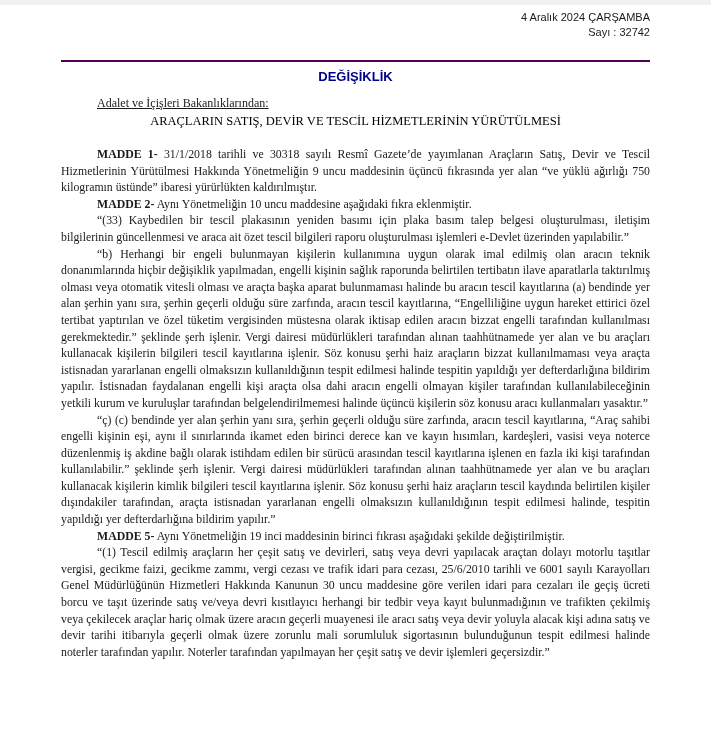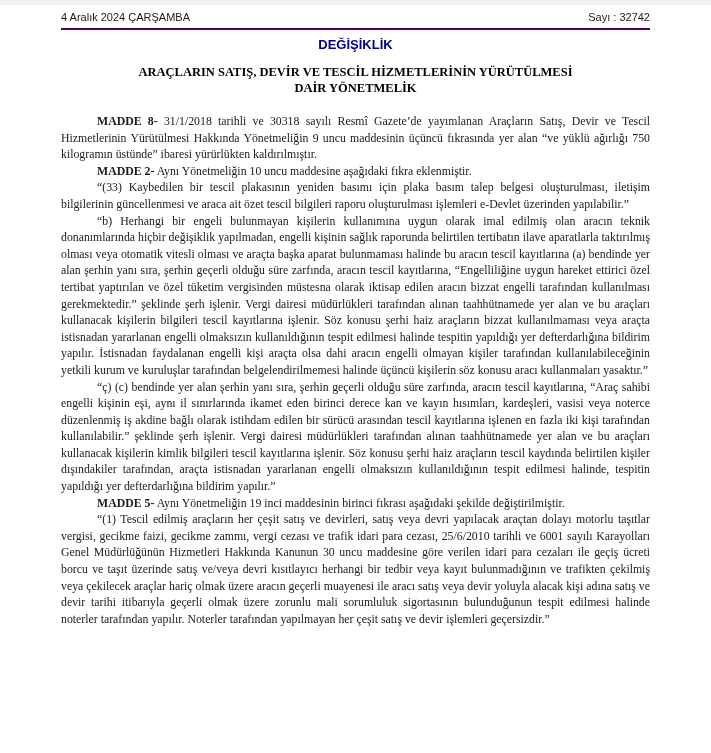--- a/index.html
+++ b/index.html
@@ -19,21 +19,22 @@
     height: 5px;
     background: #f1f1f1;
   }
   .page {
     padding: 6px 61px 0 61px;
   }
   .masthead {
     display: flex;
     align-items: flex-end;
     justify-content: space-between;
-    padding-bottom: 2px;
+    padding-bottom: 19px;
+    flex-direction: column;
   }
   .masthead .date,
   .masthead .issue {
     font-family: "Liberation Sans", sans-serif;
     font-size: 11px;
     color: #1a1a1a;
     padding-bottom: 3px;
     white-space: nowrap;
   }
   .masthead .gazette-title {
@@ -59,21 +60,21 @@
   .issuer {
     font-size: 12px;
     text-decoration: underline;
     margin: 0 0 2px 0;
     padding-left: 36px;
     color: #1a1a1a;
   }
   .doc-title {
     text-align: center;
     font-size: 12.5px;
-    font-weight: bold;
+    font-weight: normal;
     line-height: 16px;
     color: #000000;
   }
   .body-text {
     margin-top: 17px;
     font-size: 11.8px;
     line-height: 16.6px;
     text-align: justify;
     color: #1a1a1a;
   }
@@ -93,28 +94,28 @@
 <div class="page">
 
   <div class="masthead">
     <span class="date">4 Aralık 2024 ÇARŞAMBA</span>
     <span class="issue">Sayı : 32742</span>
   </div>
   <div class="masthead-rule" style="background: rgb(81, 0, 81);"></div>
 
   <div class="section-heading" style="color: rgb(0, 0, 139);">DEĞİŞİKLİK</div>
 
+  <p class="issuer">Adalet ve İçişleri Bakanlıklarından:</p>
 
   <div class="doc-title">
     <div>ARAÇLARIN SATIŞ, DEVİR VE TESCİL HİZMETLERİNİN YÜRÜTÜLMESİ</div>
-    <div>DAİR YÖNETMELİK</div>
   </div>
 
   <div class="body-text">
-    <p class="para"><span class="lead">MADDE 8-</span><span> 31/1/2018 tarihli ve 30318 sayılı Resmî Gazete’de yayımlanan Araçların Satış, Devir ve Tescil Hizmetlerinin Yürütülmesi Hakkında Yönetmeliğin 9 uncu maddesinin üçüncü fıkrasında yer alan “ve yüklü ağırlığı 750 kilogramın üstünde” ibaresi yürürlükten kaldırılmıştır.</span></p>
+    <p class="para"><span class="lead">MADDE 1-</span><span> 31/1/2018 tarihli ve 30318 sayılı Resmî Gazete’de yayımlanan Araçların Satış, Devir ve Tescil Hizmetlerinin Yürütülmesi Hakkında Yönetmeliğin 9 uncu maddesinin üçüncü fıkrasında yer alan “ve yüklü ağırlığı 750 kilogramın üstünde” ibaresi yürürlükten kaldırılmıştır.</span></p>
     <p class="para"><span class="lead">MADDE 2-</span><span> Aynı Yönetmeliğin 10 uncu maddesine aşağıdaki fıkra eklenmiştir.</span></p>
     <p class="para"><span class="lead"></span><span>“(33) Kaybedilen bir tescil plakasının yeniden basımı için plaka basım talep belgesi oluşturulması, iletişim bilgilerinin güncellenmesi ve araca ait özet tescil bilgileri raporu oluşturulması işlemleri e-Devlet üzerinden yapılabilir.”</span></p>
     <p class="para"><span class="lead"></span><span>“b) Herhangi bir engeli bulunmayan kişilerin kullanımına uygun olarak imal edilmiş olan aracın teknik donanımlarında hiçbir değişiklik yapılmadan, engelli kişinin sağlık raporunda belirtilen tertibatın ilave aparatlarla taktırılmış olması veya otomatik vitesli olması ve araçta başka aparat bulunmaması halinde bu aracın tescil kayıtlarına (a) bendinde yer alan şerhin yanı sıra, şerhin geçerli olduğu süre zarfında, aracın tescil kayıtlarına, “Engelliliğine uygun hareket ettirici özel tertibat yaptırılan ve özel tüketim vergisinden müstesna olarak iktisap edilen aracın bizzat engelli tarafından kullanılması gerekmektedir.” şeklinde şerh işlenir. Vergi dairesi müdürlükleri tarafından alınan taahhütnamede yer alan ve bu araçları kullanacak kişilerin bilgileri tescil kayıtlarına işlenir. Söz konusu şerhi haiz araçların bizzat kullanılmaması veya araçta istisnadan yararlanan engelli olmaksızın kullanıldığının tespit edilmesi halinde tespitin yapıldığı yer defterdarlığına bildirim yapılır. İstisnadan faydalanan engelli kişi araçta olsa dahi aracın engelli olmayan kişiler tarafından kullanılabileceğinin yetkili kurum ve kuruluşlar tarafından belgelendirilmemesi halinde üçüncü kişilerin söz konusu aracı kullanmaları yasaktır.”</span></p>
     <p class="para"><span class="lead"></span><span>“ç) (c) bendinde yer alan şerhin yanı sıra, şerhin geçerli olduğu süre zarfında, aracın tescil kayıtlarına, “Araç sahibi engelli kişinin eşi, aynı il sınırlarında ikamet eden birinci derece kan ve kayın hısımları, kardeşleri, vasisi veya noterce düzenlenmiş iş akdine bağlı olarak istihdam edilen bir sürücü arasından tescil kayıtlarına işlenen en fazla iki kişi tarafından kullanılabilir.” şeklinde şerh işlenir. Vergi dairesi müdürlükleri tarafından alınan taahhütnamede yer alan ve bu araçları kullanacak kişilerin kimlik bilgileri tescil kayıtlarına işlenir. Söz konusu şerhi haiz araçların tescil kaydında belirtilen kişiler dışındakiler tarafından, araçta istisnadan yararlanan engelli olmaksızın kullanıldığının tespit edilmesi halinde, tespitin yapıldığı yer defterdarlığına bildirim yapılır.”</span></p>
     <p class="para"><span class="lead">MADDE 5-</span><span> Aynı Yönetmeliğin 19 inci maddesinin birinci fıkrası aşağıdaki şekilde değiştirilmiştir.</span></p>
     <p class="para"><span class="lead"></span><span>“(1) Tescil edilmiş araçların her çeşit satış ve devirleri, satış veya devri yapılacak araçtan dolayı motorlu taşıtlar vergisi, gecikme faizi, gecikme zammı, vergi cezası ve trafik idari para cezası, 25/6/2010 tarihli ve 6001 sayılı Karayolları Genel Müdürlüğünün Hizmetleri Hakkında Kanunun 30 uncu maddesine göre verilen idari para cezaları ile geçiş ücreti borcu ve taşıt üzerinde satış ve/veya devri kısıtlayıcı herhangi bir tedbir veya kayıt bulunmadığının ve trafikten çekilmiş veya çekilecek araçlar hariç olmak üzere aracın geçerli muayenesi ile aracı satış veya devir yoluyla alacak kişi adına satış ve devir tarihi itibarıyla geçerli olmak üzere zorunlu mali sorumluluk sigortasının bulunduğunun tespit edilmesi halinde noterler tarafından yapılır. Noterler tarafından yapılmayan her çeşit satış ve devir işlemleri geçersizdir.”</span></p>
   </div>
 
 </div>
 

